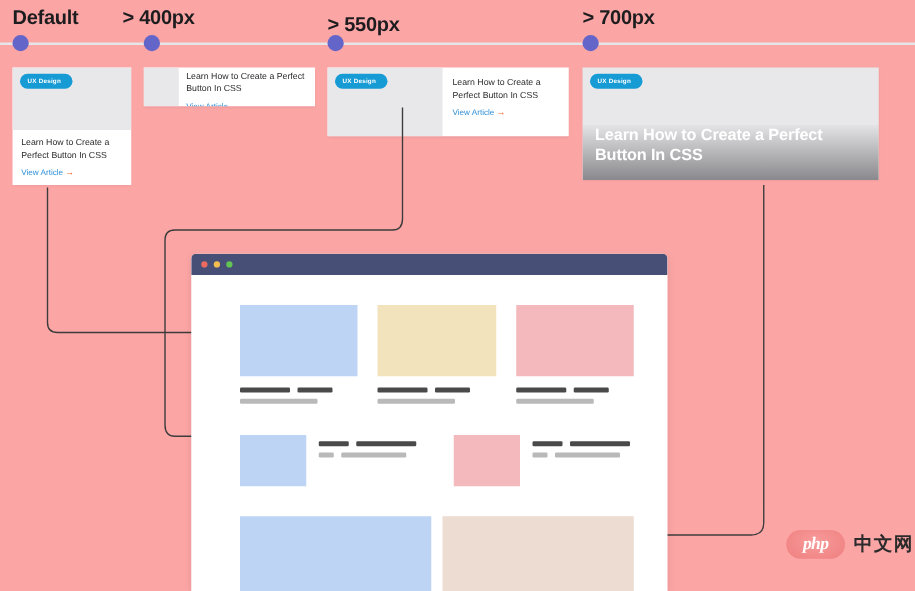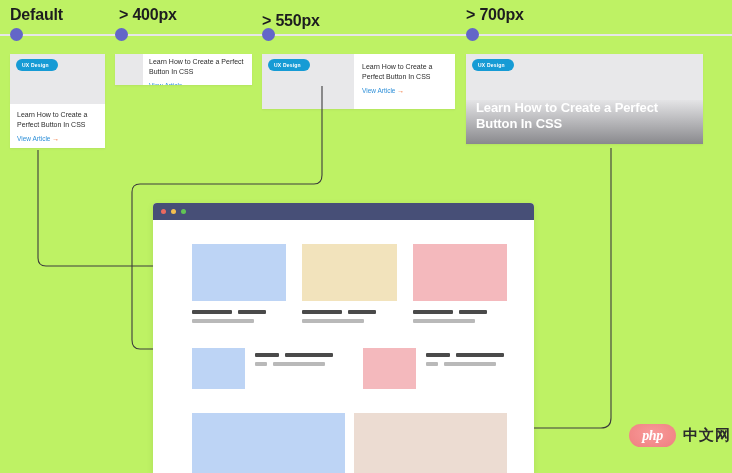--- a/index.html
+++ b/index.html
@@ -2,21 +2,21 @@
 <html><head>
 <meta charset="utf-8">
 <style>
   * { box-sizing: border-box; margin: 0; padding: 0; }
   html, body {
     width: 732px; height: 473px;
     background: #f7f7f7;
     font-family: "Liberation Sans", sans-serif;
     overflow: hidden;
   }
-  #stage { position: relative; width: 732px; height: 473px; background: #bef264; }
+  #stage { position: relative; width: 732px; height: 473px; background: #fca5a5; }
 
   
   .tl-label {
     position: absolute; font-size: 16px; font-weight: bold; color: #1d1d1f;
     letter-spacing: -0.2px; white-space: nowrap;
   }
   .tl-line {
     position: absolute; left: 0; top: 34px; width: 732px; height: 2px;
     background: #e6e6e8;
   }
@@ -128,21 +128,21 @@
   .wm-cn { font-size: 15px; color: #2b2b2b; font-weight: bold; letter-spacing: 1px; text-align: right; }
 </style>
 </head>
 <body>
 
 <div id="stage">
 
   <div class="tl-line" style="background: rgb(230, 230, 232);"></div>
 
   <div class="tl-label" style="left:10px;  top:6px;">Default</div>
-  <div class="tl-label" style="left:119px; top:6px;">&gt; 400px</div>
+  <div class="tl-label" style="left:98px; top:6px;">&gt; 400px</div>
   <div class="tl-label" style="left:262px; top:12px;">&gt; 550px</div>
   <div class="tl-label" style="left:466px; top:6px;">&gt; 700px</div>
 
   <div class="tl-dot" style="left: 10px; background: rgb(99, 102, 200);"></div>
   <div class="tl-dot" style="left: 115px; background: rgb(99, 102, 200);"></div>
   <div class="tl-dot" style="left: 262px; background: rgb(99, 102, 200);"></div>
   <div class="tl-dot" style="left: 466px; background: rgb(99, 102, 200);"></div>
 
   <div class="card1">
     <div class="img">

